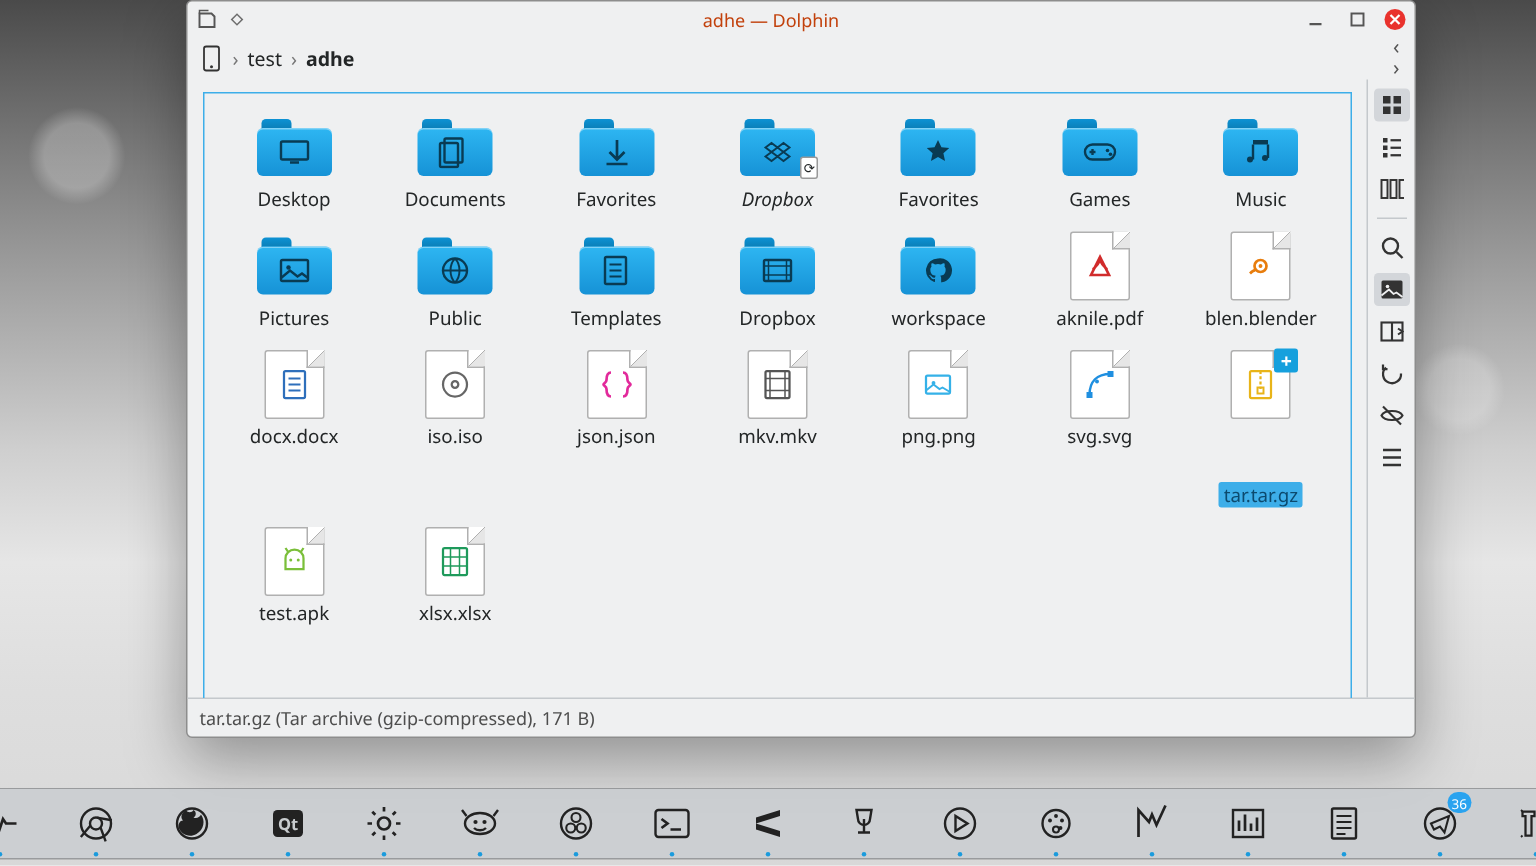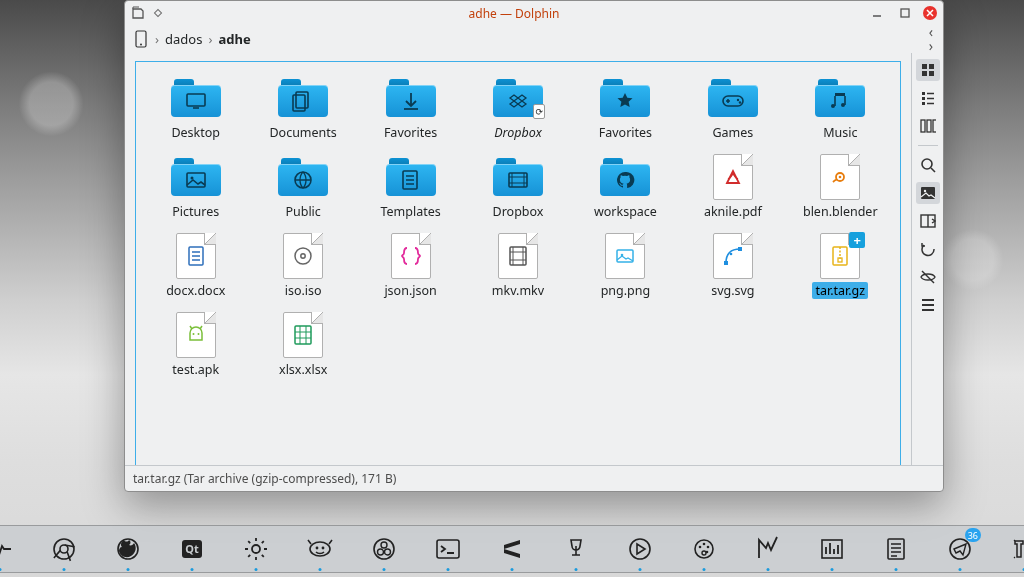--- a/index.html
+++ b/index.html
@@ -38,21 +38,21 @@
   .side .sep { width:20px; height:1px; background:#c4c8cc; margin:2px 0; }
   .side-btn { width:24px; height:22px; display:flex; align-items:center; justify-content:center; border-radius:3px; color:#333; }
   .side-btn.active { background:#d3d6da; }
 
   .selbox { border:1px solid #3daee9; height:416px; padding:10px 6px; position:relative; }
   .grid { display:grid; grid-template-columns: repeat(7, 1fr); gap:4px 0; }
   .item { display:flex; flex-direction:column; align-items:center; gap:4px; padding:4px 0 6px; border-radius:3px; }
   .item .lbl { font-size:12.5px; text-align:center; white-space:nowrap; }
   .item .lbl.u { }
   .item .lbl.i { font-style:italic; }
-  .item.sel .lbl { background:#3daee9; color:#000000; border-radius:2px; padding:0 3px; }
+  .item.sel .lbl { background:#3daee9; color:#0c4a6e; border-radius:2px; padding:0 3px;margin-top:39px; }
   .ic { width:54px; height:44px; display:flex; align-items:center; justify-content:center; position:relative; }
 
   
   .folder { width:50px; height:38px; position:relative; }
   .folder .tab { position:absolute; top:0; left:3px; width:20px; height:8px; background:linear-gradient(#0d92d4,#0a7ab1); border-radius:3px 3px 0 0; }
   .folder .bod { position:absolute; top:6px; left:0; right:0; bottom:0; background:linear-gradient(#2eb6f2 0%, #1692d6 100%); border-radius:4px; box-shadow:inset 0 1px 0 rgba(255,255,255,.4); }
   .folder .glyph { position:absolute; left:50%; top:58%; transform:translate(-50%,-50%); color:#093b53; }
 
   
   .file { width:40px; height:46px; background:#fff; border:1px solid #b0b0b0; border-radius:2px; position:relative; }
@@ -103,21 +103,21 @@
 
   <div class="toolbar">
     <div class="crumb">
       <span>
           <svg width="16" height="18" viewBox="0 0 16 18">
             <rect x="3" y="1" width="10" height="16" rx="1.5" fill="none" stroke="#333" stroke-width="1.2"></rect>
             <circle cx="8" cy="14.5" r="1" fill="#333"></circle>
           </svg>
         </span>
       <span class="sep">›</span>
-      <span>dados</span>
+      <span>test</span>
       <span class="sep">›</span>
       <span class="cur">adhe</span>
     </div>
     <div class="nav-arrows">
       <span class="arw">‹</span>
       <span class="arw">›</span>
     </div>
   </div>
 
   <div class="body">

